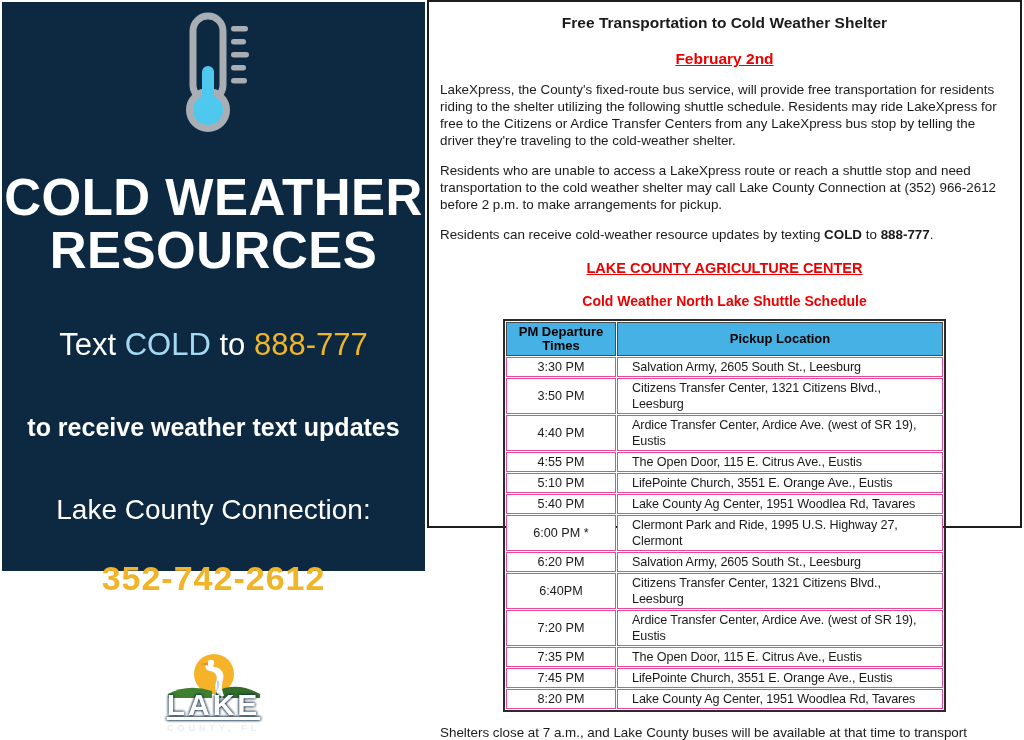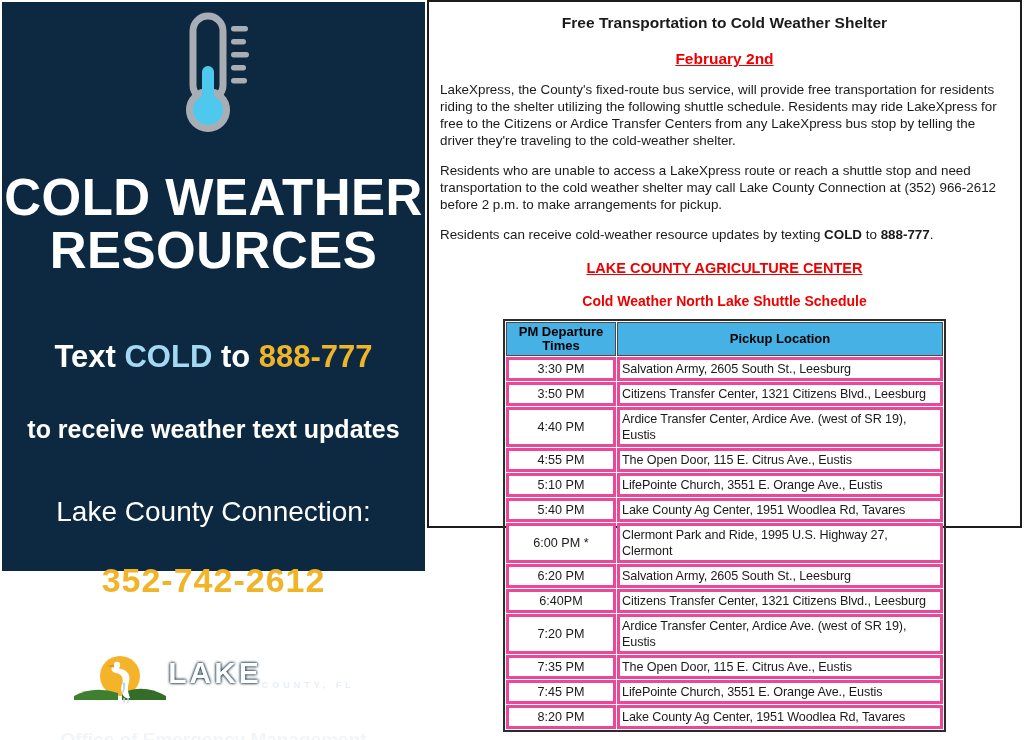--- a/index.html
+++ b/index.html
@@ -17,29 +17,29 @@
     display:flex; flex-direction:column; align-items:center;
     text-align:center;
     gap:30px;
   }
   .thermo-wrap { margin-top:8px; height:124px; }
   .panel-title {
     margin-top:8px; font-size:51px; font-weight:800; line-height:1.03;
     letter-spacing:0.5px; color:#ffffff; white-space:nowrap;
   }
   .cta-line {
-    margin-top:32px; font-size:31px; font-weight:700; line-height:1.15;
+    margin-top:20px; font-size:31px; font-weight:400; line-height:1.15;
     white-space:nowrap;
   }
   .cta-keyword { color:#a5d8f3; }
   .cta-number  { color:#f0b429; }
-  .cta-sub { margin-top:10px; font-size:25px; font-weight:600; color:#ffffff; }
+  .cta-sub { margin-top:20px; font-size:25px; font-weight:600; color:#ffffff; }
   .connection-label { margin-top:22px; font-size:28px; font-weight:500; color:#ffffff; }
   .connection-number { margin-top:3px; font-size:34px; font-weight:800; color:#f0b429; letter-spacing:1px; }
-  .logo-block { margin-top:22px; display:flex; flex-direction:row; align-items:flex-end; }
+  .logo-block { margin-top:22px; display:flex; flex-direction:column; align-items:center;text-decoration:underline; }
   .logo-art { height:50px; margin-bottom:-12px; position:relative; z-index:0; }
   .logo-lake {
     position:relative; z-index:1; font-size:30px; font-weight:800; letter-spacing:3px;
     color:#ffffff; text-shadow:0 0 3px #0c2941, 0 0 3px #0c2941;
   }
   .logo-county { font-size:9px; font-weight:600; letter-spacing:4px; color:#e9eef3; margin-top:1px; }
   .panel-footer { margin-top:9px; font-size:19px; font-weight:700; color:#f2f5f8; }
 
   
   .doc {
@@ -67,22 +67,22 @@
     border:2px solid #2b2b2b; margin:10px auto 0 auto;
     width:440px; table-layout:fixed;
   }
   table.shuttle col.c-time { width:110px; }
   table.shuttle col.c-loc  { width:326px; }
   table.shuttle th {
     background:#45b1e4; color:#000; font-size:13px; font-weight:700;
     border:1px solid #4a4a4a; padding:2px 2px; line-height:14px; text-align:center;
   }
   table.shuttle td {
-    background:#ffffff; border:3px solid #ec4899; font-size:12.6px;
-    line-height:16px; padding:1px 2px; vertical-align:middle;
+    background:#ffffff; border:1px solid #ec4899; font-size:12.6px;
+    line-height:16px; padding:1px 14px; vertical-align:middle;
   }
   td.time-cell { text-align:center; }
   td.loc-cell  { text-align:left; white-space:pre-line; padding-left:3px; letter-spacing:-0.1px; }
 
   .doc-footer { font-size:13.4px; line-height:17px; margin-top:12px; color:#1a1a1a; }
 </style>
 </head>
 <body>
 
 <div class="stage">

